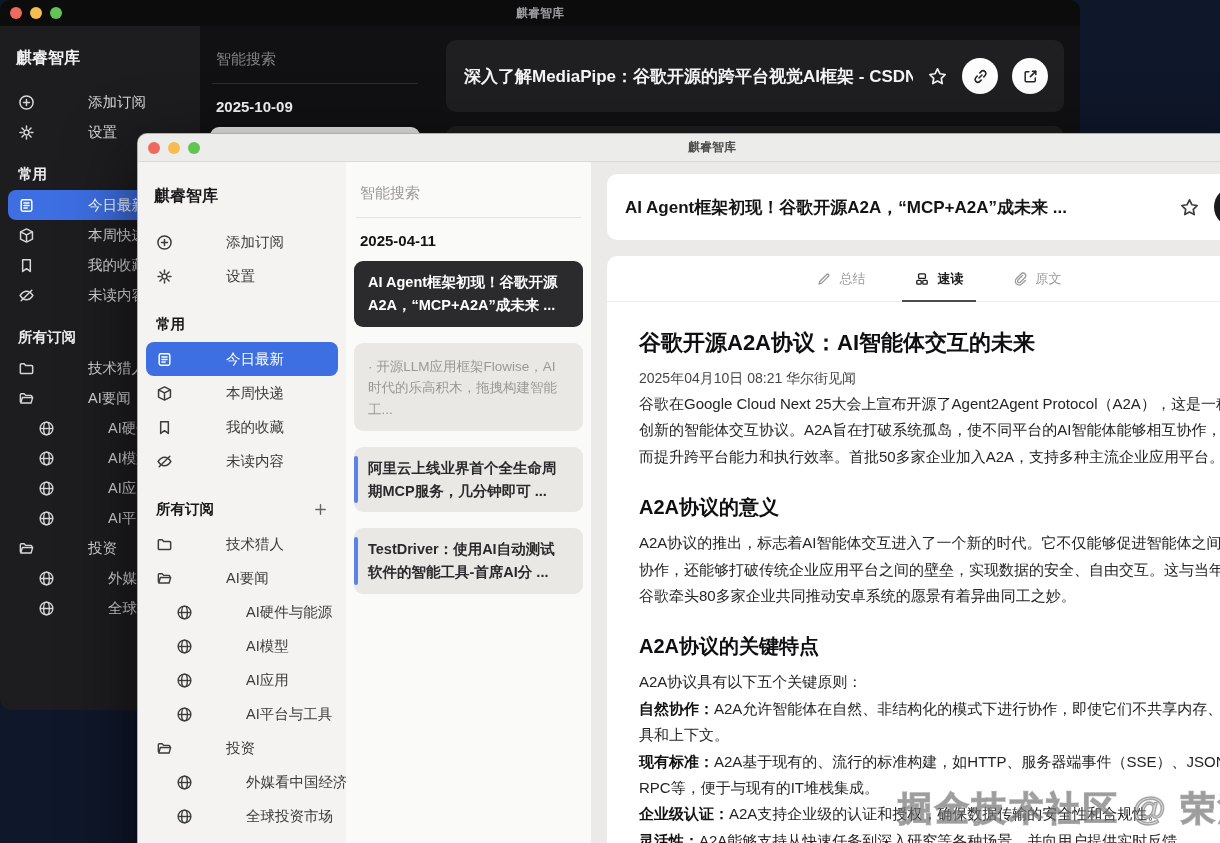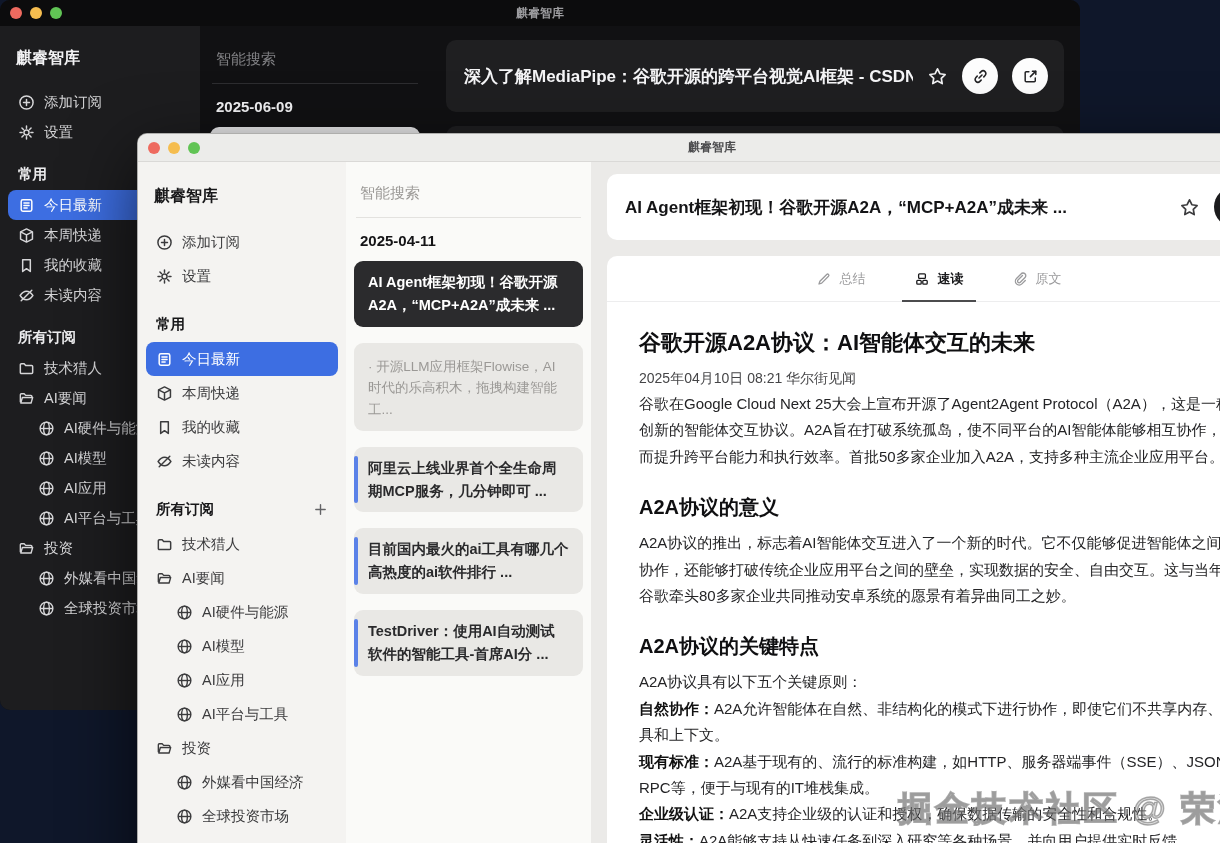--- a/index.html
+++ b/index.html
@@ -19,21 +19,21 @@
   .ic{display:inline-flex;width:17px;height:17px;flex:none;align-items:center;justify-content:center;}
   .ic svg{width:100%;height:100%;}
 
   
   .sidebar{flex:none;padding:18px 8px 0;}
   .sb-app{font-size:16px;font-weight:800;margin:4px 8px 18px;}
   .sb-row{display:flex;align-items:center;gap:9px;padding:0 10px;border-radius:8px;font-size:14.5px;}
   .sb-row.ind{margin-left:20px;}
   .sb-head{display:flex;align-items:center;justify-content:space-between;font-weight:800;font-size:14.5px;margin:22px 10px 8px;}
   .add-btn{width:15px;height:15px;cursor:pointer;}
-  .sb-label{white-space:nowrap;}
+  .sb-label{white-space:nowrap;margin-left:44px;}
 
   
   .listcol{flex:none;padding:18px 8px 0;}
   .search{font-size:15px;margin:4px 6px;padding-bottom:10px;}
   .divider{height:1px;margin:0 2px;}
   .l-date{font-weight:800;font-size:15px;margin:14px 6px 12px;}
   .acard{position:relative;border-radius:9px;padding:10px 14px;margin-bottom:16px;
          font-size:14.5px;font-weight:700;line-height:1.58;}
   .acard .desc{font-weight:400;font-size:13.5px;margin-top:3px;line-height:1.6;}
   .ubar{position:absolute;left:0;top:9px;bottom:9px;width:4px;border-radius:3px;}
@@ -283,21 +283,21 @@
                 <ellipse cx="8" cy="8" rx="2.7" ry="6"></ellipse>
                 <path d="M2 8h12"></path>
               </svg>
             </span>
             <span class="sb-label">全球投资市场</span>
           </div>
         </aside>
       <div class="listcol">
         <div class="search">智能搜索</div>
         <div class="divider"></div>
-        <div class="l-date">2025-06-09</div>
+        <div class="l-date">2025-10-09</div>
         <div id="list-dark">
             <div class="acard lightsel">
               <div>深入了解MediaPipe：谷歌开源的</div>
             </div>
           </div>
       </div>
       <div class="reader">
         <div class="reader-head">
           <div class="reader-title">深入了解MediaPipe：谷歌开源的跨平台视觉AI框架 - CSDN博客</div>
           <span class="ic star-btn">
@@ -528,24 +528,20 @@
         <div id="list-light">
             <div class="acard sel">
               <div>AI Agent框架初现！谷歌开源A2A，“MCP+A2A”成未来 ...</div>
             </div>
             <div class="acard">
               <div class="desc">· 开源LLM应用框架Flowise，AI时代的乐高积木，拖拽构建智能工...</div>
             </div>
             <div class="acard">
               <span class="ubar"></span>
               <div>阿里云上线业界首个全生命周期MCP服务，几分钟即可 ...</div>
-            </div>
-            <div class="acard">
-              <span class="ubar"></span>
-              <div>目前国内最火的ai工具有哪几个 高热度的ai软件排行 ...</div>
             </div>
             <div class="acard">
               <span class="ubar"></span>
               <div>TestDriver：使用AI自动测试软件的智能工具-首席AI分 ...</div>
             </div>
           </div>
       </div>
       <div class="reader">
         <div class="reader-head">
           <div class="reader-title">AI Agent框架初现！谷歌开源A2A，“MCP+A2A”成未来 ...</div>

